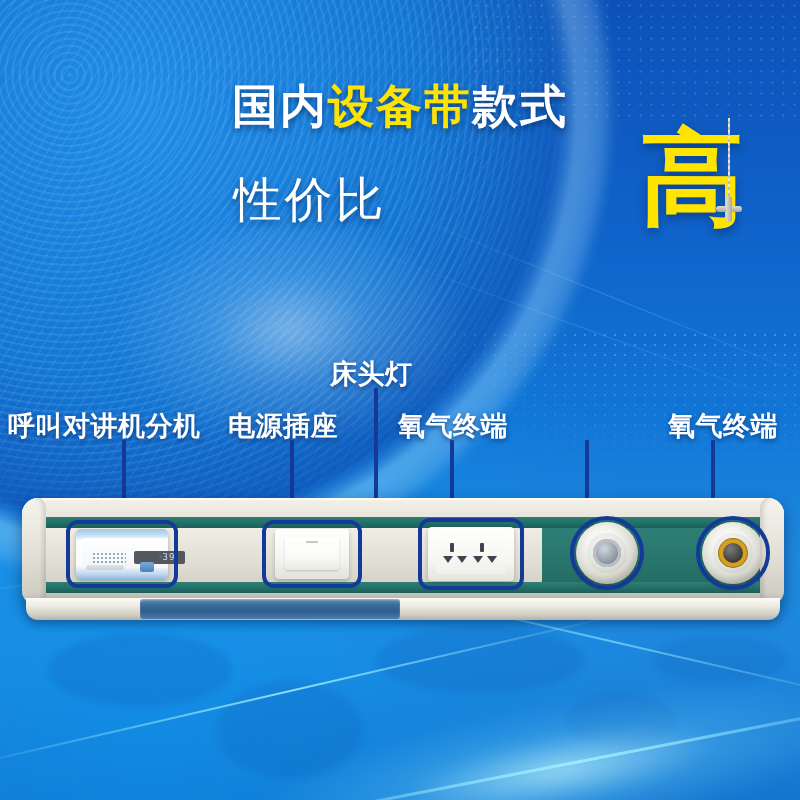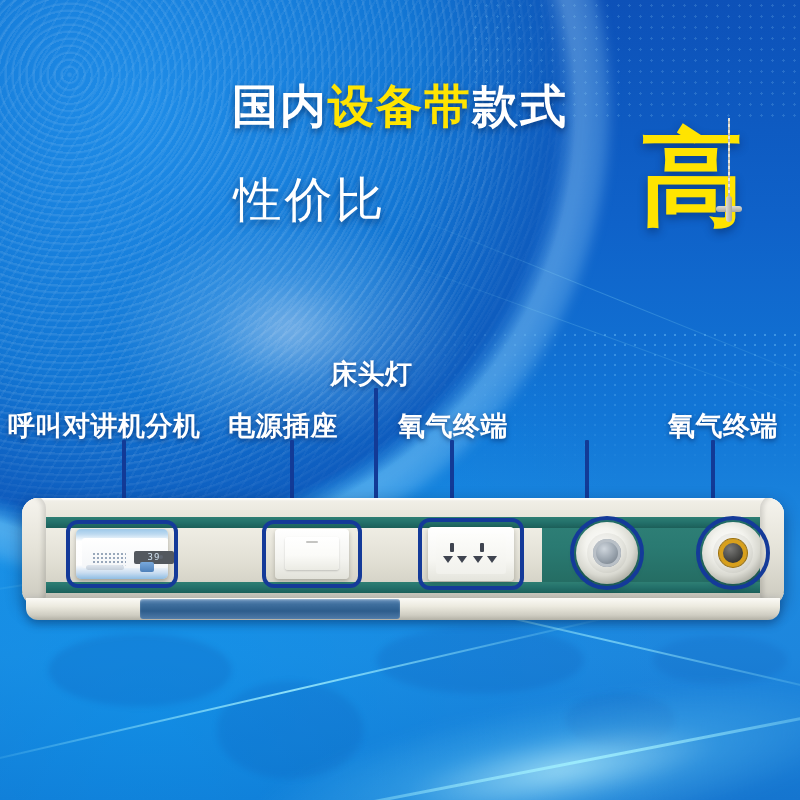--- a/index.html
+++ b/index.html
@@ -130,23 +130,23 @@
 
   
   .intercom{position:absolute;left:54px;top:31px;width:92px;height:50px;border-radius:5px;
     background:linear-gradient(180deg,#9ec9ea 0%,#bcd9f0 10%,#ffffff 24%,#fdfdfd 72%,#c8dcf0 88%,#8fbde3 100%);
     box-shadow:0 2px 4px rgba(0,0,0,.25);}
   .ic-screen{position:absolute;left:6px;top:9px;width:86px;height:30px;border-radius:3px;
     background:linear-gradient(180deg,#ffffff,#f4f6f8);}
   .ic-speaker{position:absolute;left:10px;top:14px;width:34px;height:14px;
     background-image:radial-gradient(rgba(120,140,165,.75) .9px, transparent 1px);
     background-size:4px 4px;border-radius:2px;}
-  .ic-digits{position:absolute;left:52px;top:13px;width:40px;height:13px;border-radius:2px;
+  .ic-digits{position:absolute;left:52px;top:13px;width:32px;height:13px;border-radius:2px;
     background:#53585e;color:#cfe0ef;font-size:9px;font-weight:normal;text-align:center;
-    line-height:13px;font-family:"DejaVu Sans Mono",monospace;letter-spacing:1px;}
+    line-height:13px;font-family:"DejaVu Sans Mono",monospace;letter-spacing:1px;padding-left:19px;}
   .ic-led{position:absolute;left:77px;top:17px;width:4px;height:4px;border-radius:50%;background:#5e6570;}
   .ic-btn{position:absolute;left:64px;top:33px;width:14px;height:10px;border-radius:2px;
     background:linear-gradient(180deg,#79a9dc,#4d80ba);}
   .ic-slot{position:absolute;left:10px;top:36px;width:38px;height:5px;border-radius:3px;
     background:linear-gradient(180deg,#dfe6ee,#c3ceda);}
 
   .switch{position:absolute;left:253px;top:31px;width:74px;height:50px;border-radius:4px;
     background:linear-gradient(180deg,#ffffff,#f4f4f0 60%,#e2e2da);box-shadow:0 2px 4px rgba(0,0,0,.22);}
   .sw-rocker{position:absolute;left:10px;top:8px;width:54px;height:33px;border-radius:3px;
     background:linear-gradient(180deg,#ffffff 0%,#fbfbf8 55%,#ebebe4 100%);

